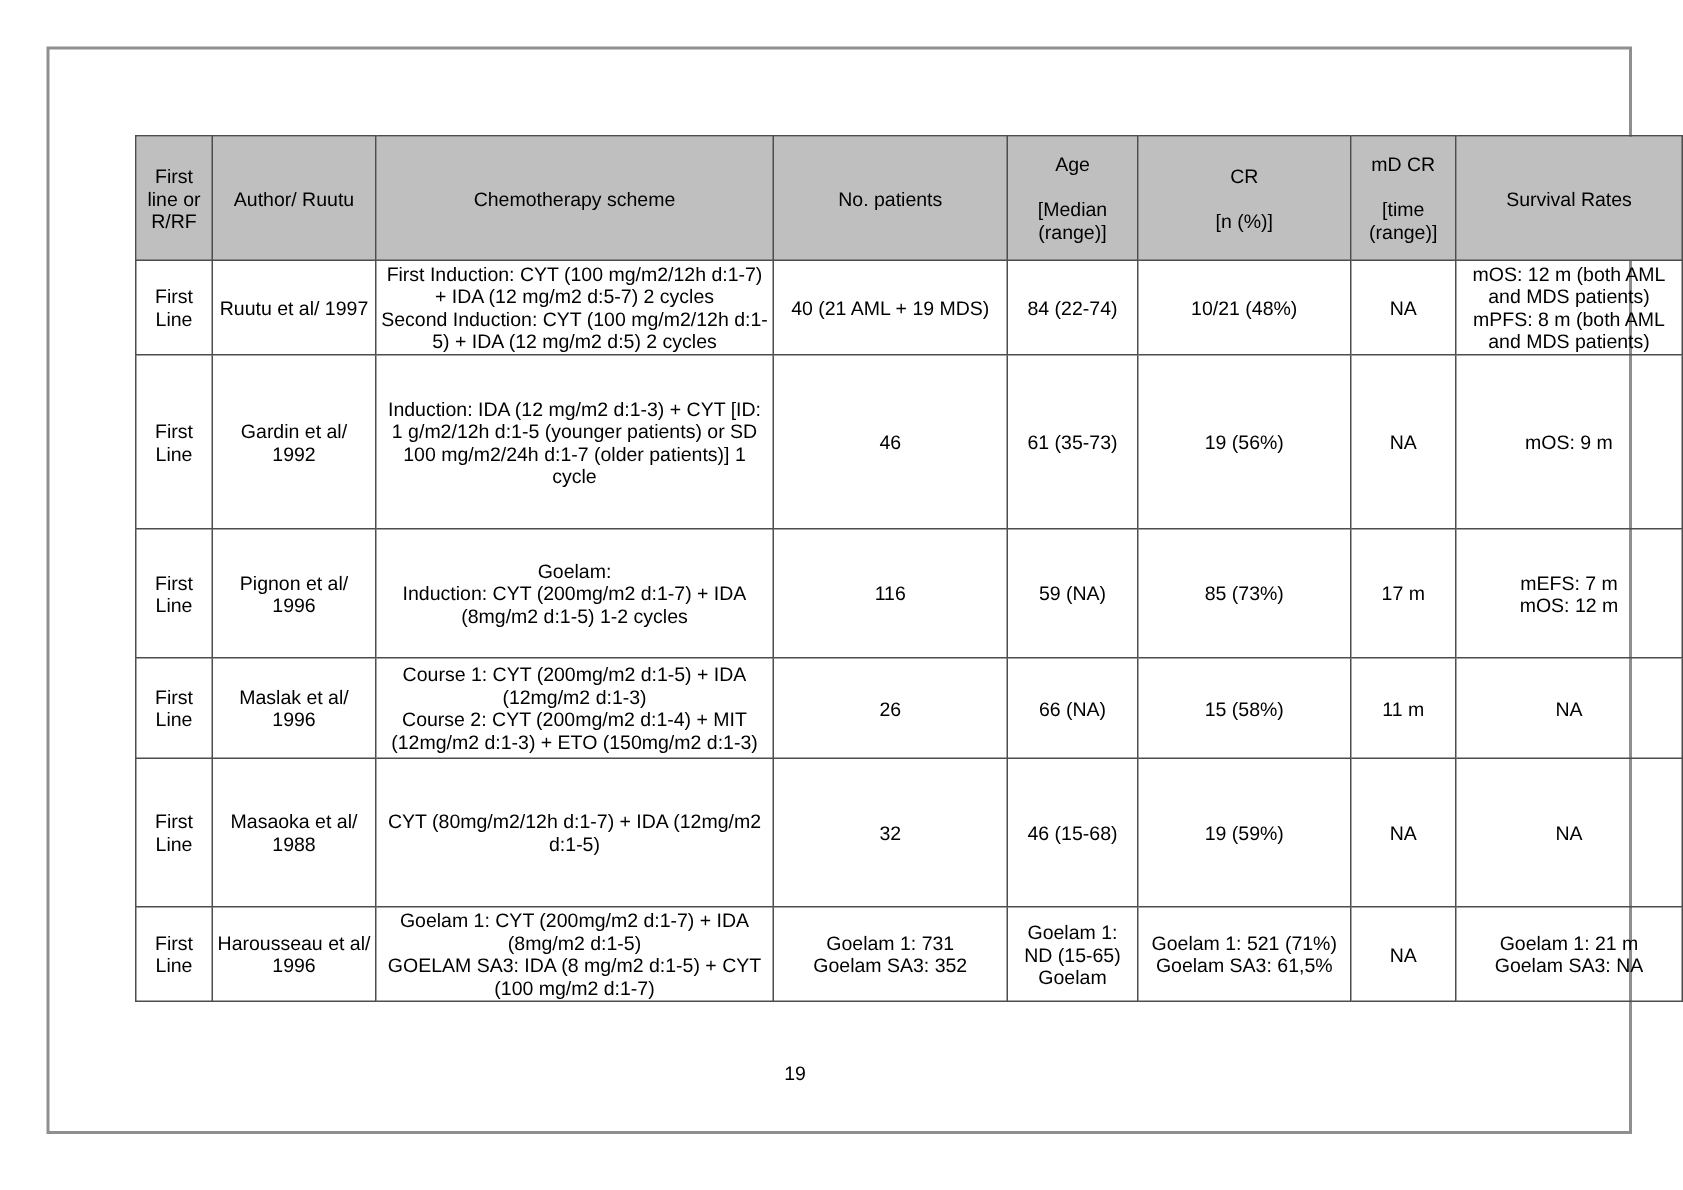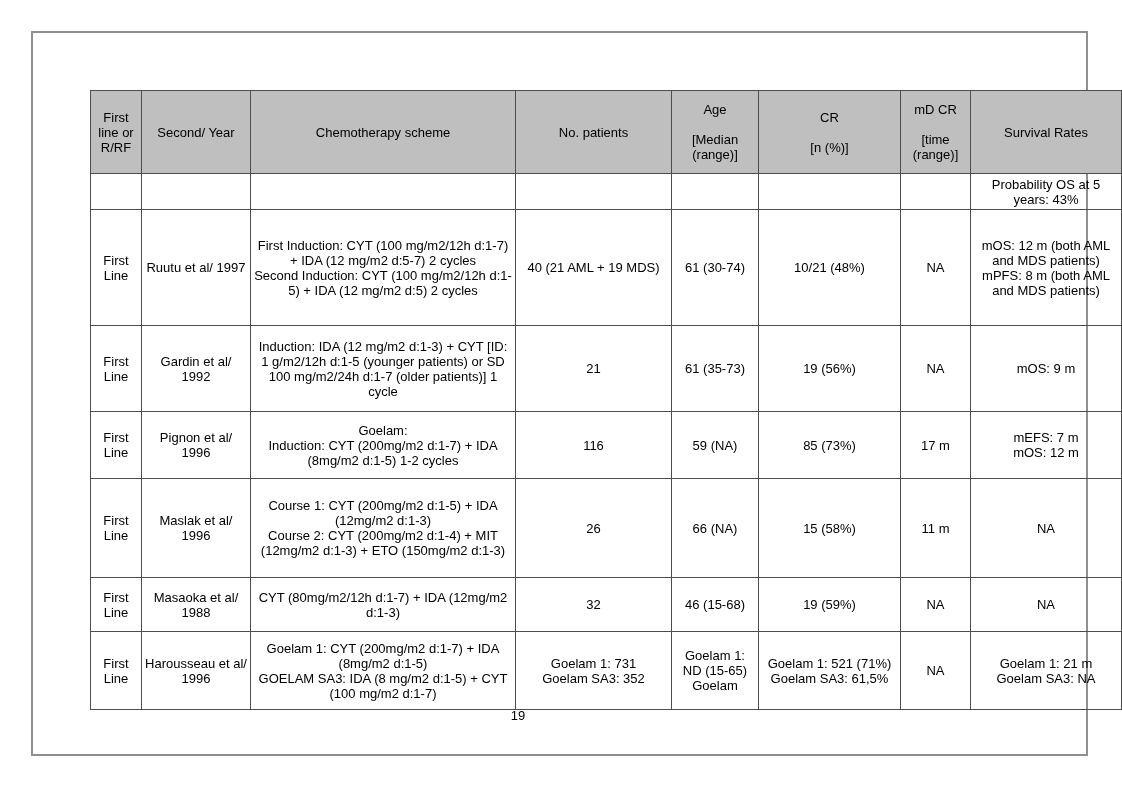--- a/index.html
+++ b/index.html
@@ -64,83 +64,74 @@
   col.c7 { width: 70px; }
   col.c8 { width: 151px; }
   .page-number {
     position: absolute;
     left: 0;
     top: 708px;
     width: 1036px;
     text-align: center;
     font-size: 13px;
     color: #000000;
+    padding-left: 12px;
   }
 </style>
 </head>
 <body>
 
 <div class="page-frame">
   <table class="study-table">
     <colgroup>
       <col class="c1">
         <col class="c2">
         <col class="c3">
         <col class="c4">
       <col class="c5">
         <col class="c6">
         <col class="c7">
         <col class="c8">
     </colgroup>
     <thead>
         <tr>
           <th>First line or R/RF</th>
-          <th>Second/ Year</th>
+          <th>Author/ Ruutu</th>
           <th>Chemotherapy scheme</th>
           <th>No. patients</th>
           <th>Age
 
 [Median (range)]</th>
           <th>CR
 
 [n (%)]</th>
           <th>mD CR
 
 [time (range)]</th>
           <th>Survival Rates</th>
         </tr>
       </thead>
     <tbody>
         <tr>
-          <td></td>
-          <td></td>
-          <td></td>
-          <td></td>
-          <td></td>
-          <td></td>
-          <td></td>
-          <td>Probability OS at 5 years: 43%</td>
-        </tr>
-        <tr>
           <td>First Line</td>
           <td>Ruutu et al/ 1997</td>
           <td>First Induction: CYT (100 mg/m2/12h d:1-7) + IDA (12 mg/m2 d:5-7) 2 cycles
 Second Induction: CYT (100 mg/m2/12h d:1-5) + IDA (12 mg/m2 d:5) 2 cycles</td>
           <td>40 (21 AML + 19 MDS)</td>
-          <td>61 (30-74)</td>
+          <td>84 (22-74)</td>
           <td>10/21 (48%)</td>
           <td>NA</td>
           <td>mOS: 12 m (both AML and MDS patients)
 mPFS: 8 m (both AML and MDS patients)</td>
         </tr>
         <tr>
           <td>First Line</td>
           <td>Gardin et al/ 1992</td>
           <td>Induction: IDA (12 mg/m2 d:1-3) + CYT [ID: 1 g/m2/12h d:1-5 (younger patients) or SD 100 mg/m2/24h d:1-7 (older patients)] 1 cycle</td>
-          <td>21</td>
+          <td>46</td>
           <td>61 (35-73)</td>
           <td>19 (56%)</td>
           <td>NA</td>
           <td>mOS: 9 m</td>
         </tr>
         <tr>
           <td>First Line</td>
           <td>Pignon et al/ 1996</td>
           <td>Goelam:
 Induction: CYT (200mg/m2 d:1-7) + IDA (8mg/m2 d:1-5) 1-2 cycles</td>
@@ -158,21 +149,21 @@
 Course 2: CYT (200mg/m2 d:1-4) + MIT (12mg/m2 d:1-3) + ETO (150mg/m2 d:1-3)</td>
           <td>26</td>
           <td>66 (NA)</td>
           <td>15 (58%)</td>
           <td>11 m</td>
           <td>NA</td>
         </tr>
         <tr>
           <td>First Line</td>
           <td>Masaoka et al/ 1988</td>
-          <td>CYT (80mg/m2/12h d:1-7) + IDA (12mg/m2 d:1-3)</td>
+          <td>CYT (80mg/m2/12h d:1-7) + IDA (12mg/m2 d:1-5)</td>
           <td>32</td>
           <td>46 (15-68)</td>
           <td>19 (59%)</td>
           <td>NA</td>
           <td>NA</td>
         </tr>
         <tr>
           <td>First Line</td>
           <td>Harousseau et al/ 1996</td>
           <td>Goelam 1: CYT (200mg/m2 d:1-7) + IDA (8mg/m2 d:1-5)

